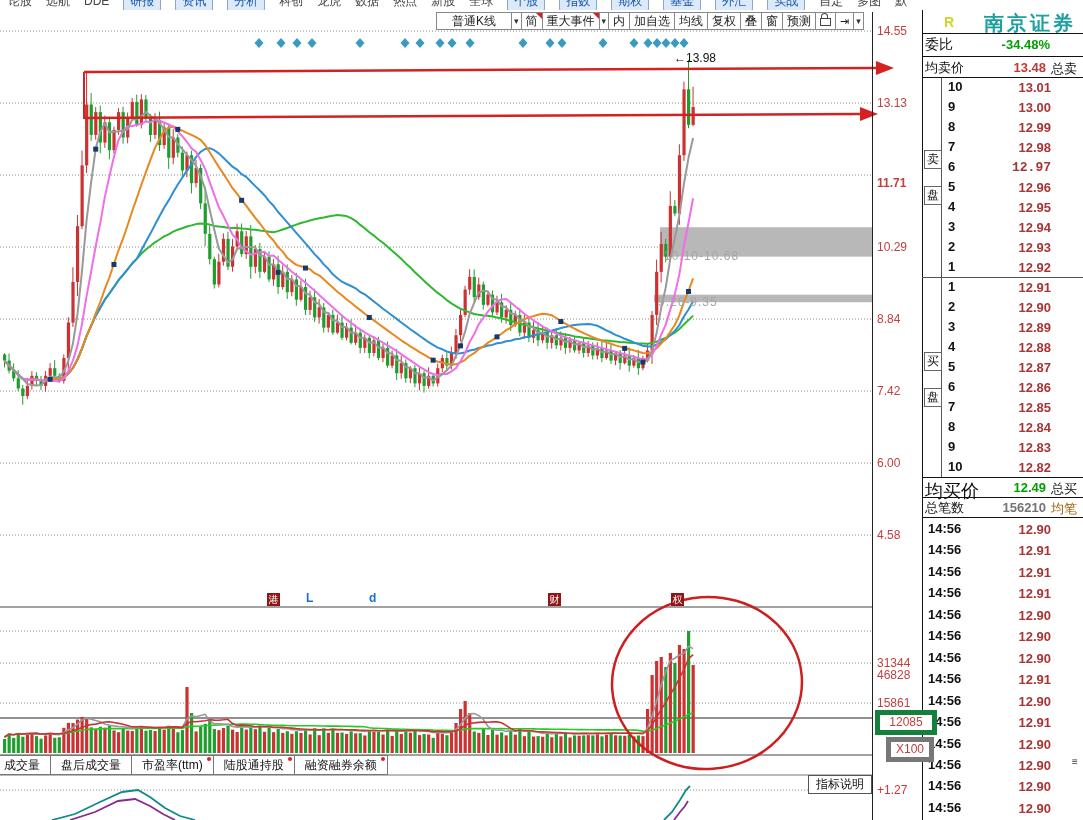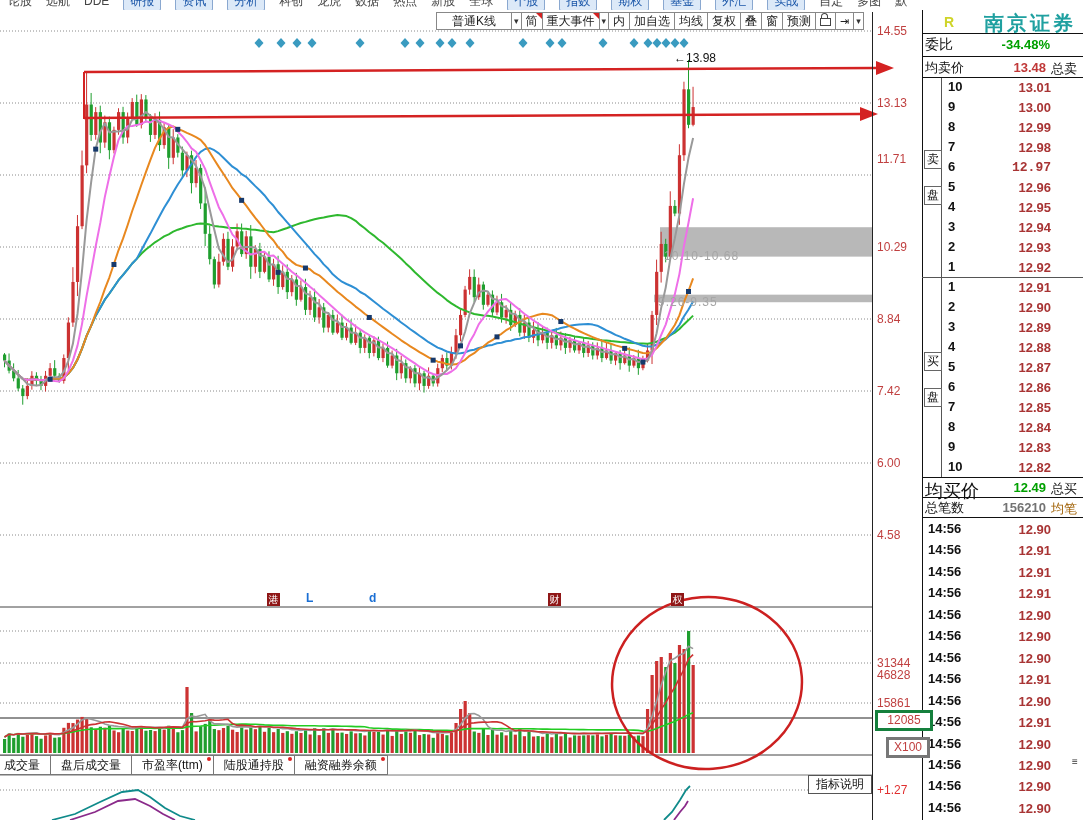--- a/index.html
+++ b/index.html
@@ -21,21 +21,21 @@
       border-radius:4px 4px 0 0;left:0px;top:-6px;}
   
   #chartsvg{position:absolute;left:0;top:0;z-index:1;}
   .plabel{position:absolute;left:877px;width:46px;font-size:12px;color:#c04040;z-index:2;}
   .vlabel{position:absolute;left:877px;width:46px;font-size:12px;color:#c04040;z-index:2;}
   .zlabel{position:absolute;font-size:12px;color:#a6a6a6;z-index:2;letter-spacing:1px;}
   #lbl1398{position:absolute;font-size:12px;color:#111;z-index:3;}
   .flag{position:absolute;z-index:3;font-size:10px;line-height:13px;}
   .flag.badge{width:13px;height:13px;background:#8f1616;color:#fff;text-align:center;}
   .flag.blue{color:#1a6fd4;font-weight:bold;font-size:12px;}
-  .box-num{position:absolute;border:3px solid #15803d;background:#fff;color:#c04040;font-size:12px;
+  .box-num{position:absolute;border:5px solid #15803d;background:#fff;color:#c04040;font-size:12px;
       text-align:center;z-index:3;}
   
   #tabs{position:absolute;left:-6px;top:755px;height:20px;display:flex;z-index:2;}
   .tab{border:1px solid #777;margin-left:-1px;background:#fff;font-size:12px;color:#111;
       line-height:19px;padding:0 10px;position:relative;white-space:nowrap;}
   .tab .dot{position:absolute;top:1px;right:2px;width:4px;height:4px;border-radius:2px;background:#e02020;}
   #indbtn{position:absolute;left:808px;top:775px;width:62px;height:17px;border:1px solid #555;background:#fff;
       font-size:12px;line-height:17px;text-align:center;color:#111;z-index:3;}
   #indval{position:absolute;left:877px;top:783px;font-size:12px;color:#e03030;z-index:2;}
   
@@ -634,21 +634,21 @@
       <line x1="0" y1="790" x2="873" y2="790" stroke="#8a8a8a" stroke-width="1" stroke-dasharray="1,2"></line>
       <path d="M52,820L75,814L100,802L122,792L138,790L150,797L165,808L180,816L195,820" fill="none" stroke="#0f8a8a" stroke-width="1.8"></path>
       <path d="M70,820L95,812L118,801L135,799L150,806L163,814L175,820" fill="none" stroke="#8a2a8a" stroke-width="1.8"></path>
       <path d="M664,820L672,812L680,800L686,790L690,786" fill="none" stroke="#0f8a8a" stroke-width="1.8"></path>
       <path d="M674,820L680,812L685,806L688,801" fill="none" stroke="#8a2a8a" stroke-width="1.8"></path>
     </svg>
 
   <div id="pricelabels">
       <div class="plabel" style="top: 24px;">14.55</div>
       <div class="plabel" style="top: 96px;">13.13</div>
-      <div class="plabel" style="top: 152px;">11.71</div>
+      <div class="plabel" style="top: 176px; font-weight: bold;">11.71</div>
       <div class="plabel" style="top: 240px;">10.29</div>
       <div class="plabel" style="top: 312px;">8.84</div>
       <div class="plabel" style="top: 384px;">7.42</div>
       <div class="plabel" style="top: 456px;">6.00</div>
       <div class="plabel" style="top: 528px;">4.58</div>
     </div>
   <div id="lbl1398" style="left:674px;top:51px">←13.98</div>
   <div class="zlabel" style="left:664px;top:249px">10.10-10.68</div>
   <div class="zlabel" style="left:658px;top:295px">9.26-9.35</div>
   <div id="flags">

